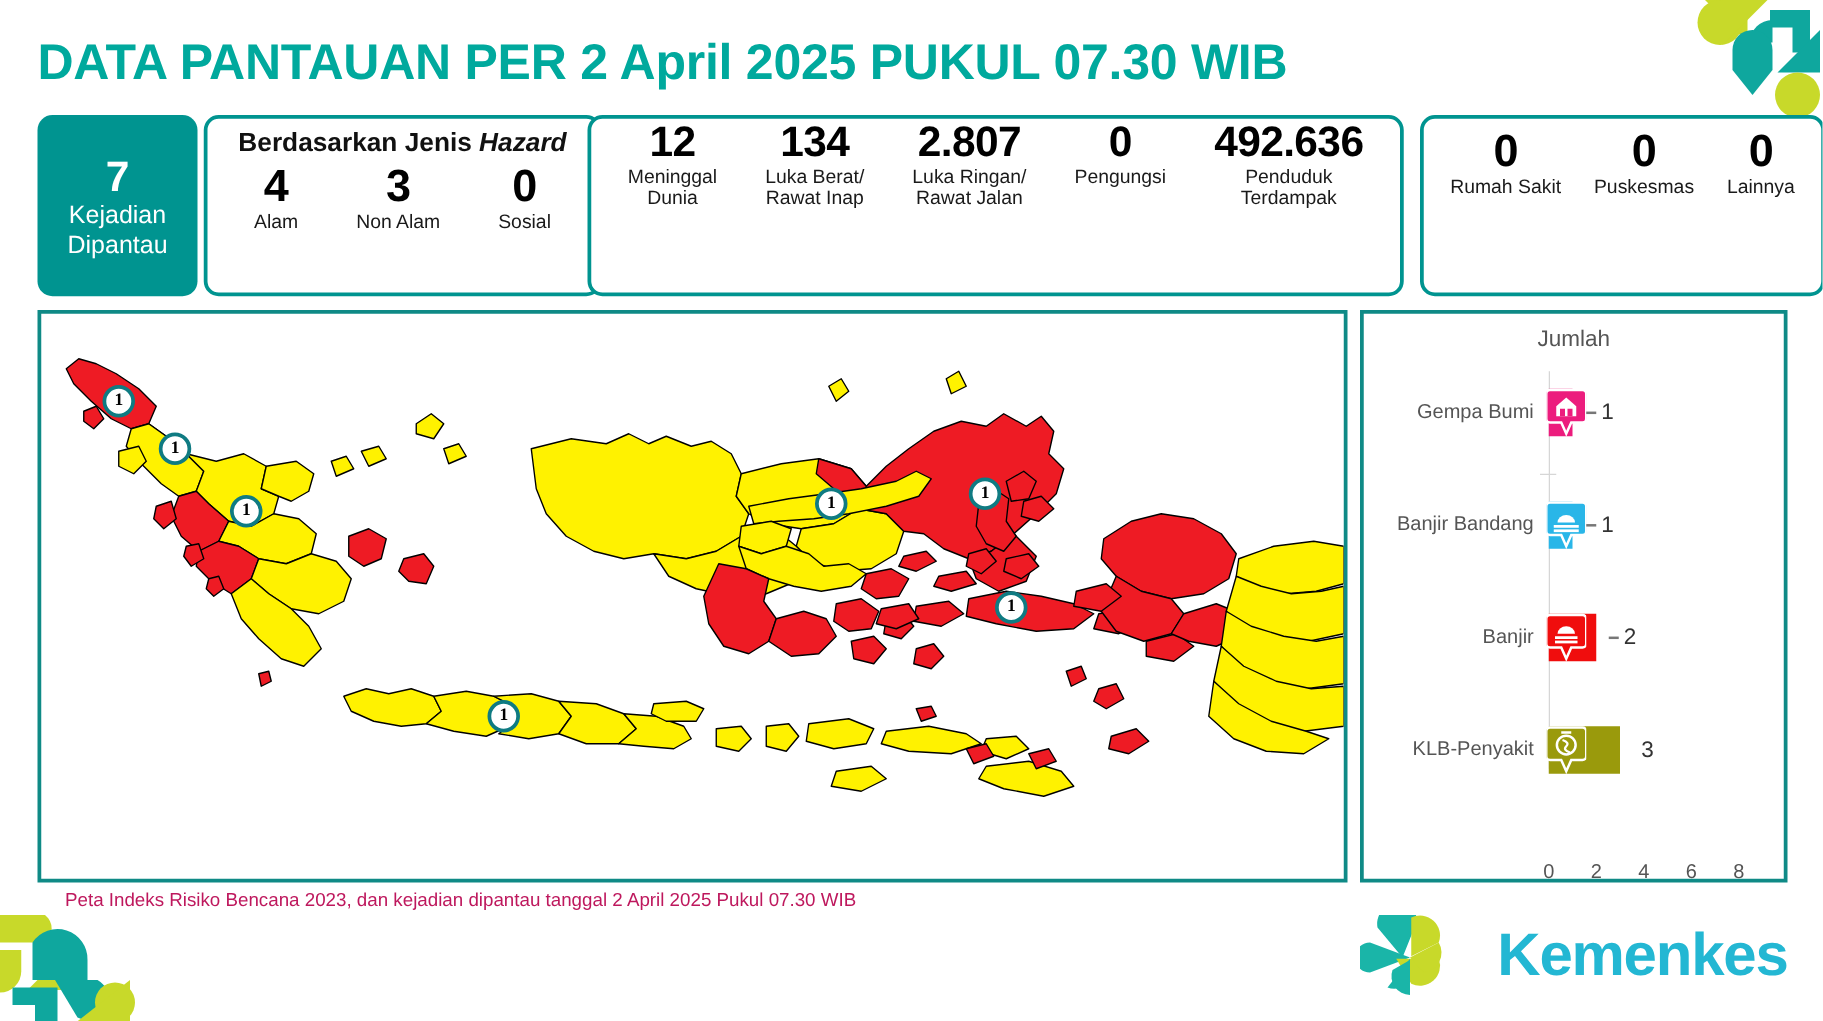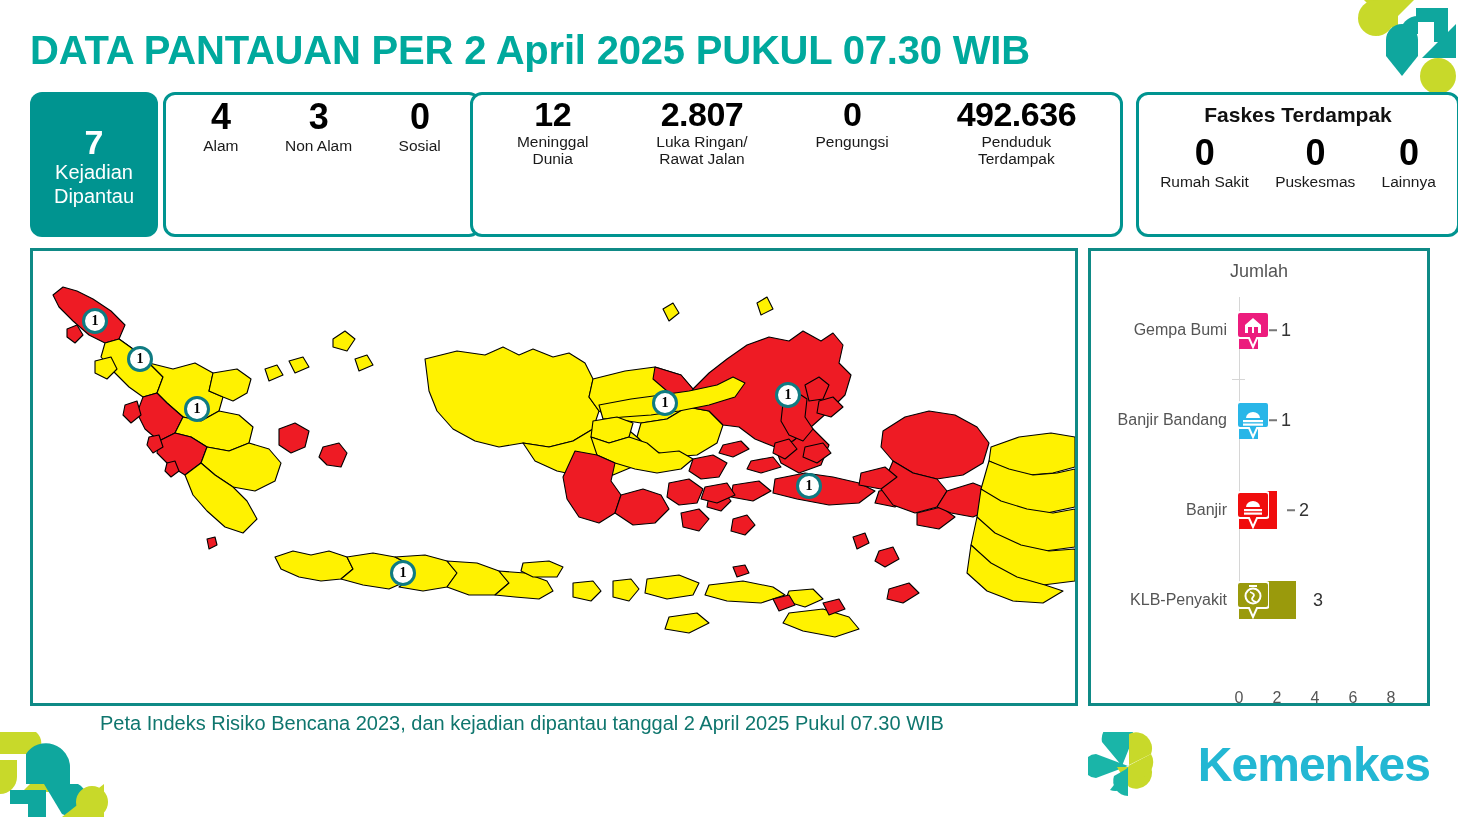--- a/index.html
+++ b/index.html
@@ -158,23 +158,22 @@
   }
   .x-tick {
     position: absolute; top: 0;
     font-size: 16px; color: #555;
     transform: translateX(-50%);
   }
 
   
   .footnote {
     position: absolute; left: 52px; top: 712px;
-    font-size: 20px; color: #0f766e;
+    font-size: 15px; color: #be185d;
     white-space: nowrap;
-    margin-left: 48px;
   }
 
   
   .logo { position: absolute; right: 28px; bottom: 18px; height: 68px; display: flex; align-items: center; gap: 0;}
   .logo-text {
     font-size: 48px; font-weight: bold; color: #23b7d3;
     letter-spacing: -1px; line-height: 1;
   }
 </style>
 </head>
@@ -211,20 +210,21 @@
 
   <div class="cards">
 
     <div class="card-kejadian">
       <div class="big">7</div>
       <div class="sub">Kejadian</div>
       <div class="sub">Dipantau</div>
     </div>
 
     <div class="card card-hazard">
+      <div class="card-title"><span>Berdasarkan Jenis </span><i>Hazard</i></div>
       <div class="stat-row">
         <div class="stat">
           <div class="num">4</div>
           <div class="lbl">Alam</div>
         </div>
         <div class="stat">
           <div class="num">3</div>
           <div class="lbl">Non Alam</div>
         </div>
         <div class="stat">
@@ -235,38 +235,42 @@
     </div>
 
     <div class="card card-korban">
       <div class="stat-row">
         <div class="stat">
           <div class="num">12</div>
           <div class="lbl">Meninggal</div>
           <div class="lbl">Dunia</div>
         </div>
         <div class="stat">
+          <div class="num">134</div>
+          <div class="lbl">Luka Berat/</div>
+          <div class="lbl">Rawat Inap</div>
+        </div>
+        <div class="stat">
           <div class="num">2.807</div>
           <div class="lbl">Luka Ringan/</div>
           <div class="lbl">Rawat Jalan</div>
         </div>
         <div class="stat">
           <div class="num">0</div>
           <div class="lbl">Pengungsi</div>
         </div>
         <div class="stat">
           <div class="num">492.636</div>
           <div class="lbl">Penduduk</div>
           <div class="lbl">Terdampak</div>
         </div>
       </div>
     </div>
 
     <div class="card card-faskes">
-      <div class="card-title">Faskes Terdampak</div>
       <div class="stat-row">
         <div class="stat">
           <div class="num">0</div>
           <div class="lbl">Rumah Sakit</div>
         </div>
         <div class="stat">
           <div class="num">0</div>
           <div class="lbl">Puskesmas</div>
         </div>
         <div class="stat">

